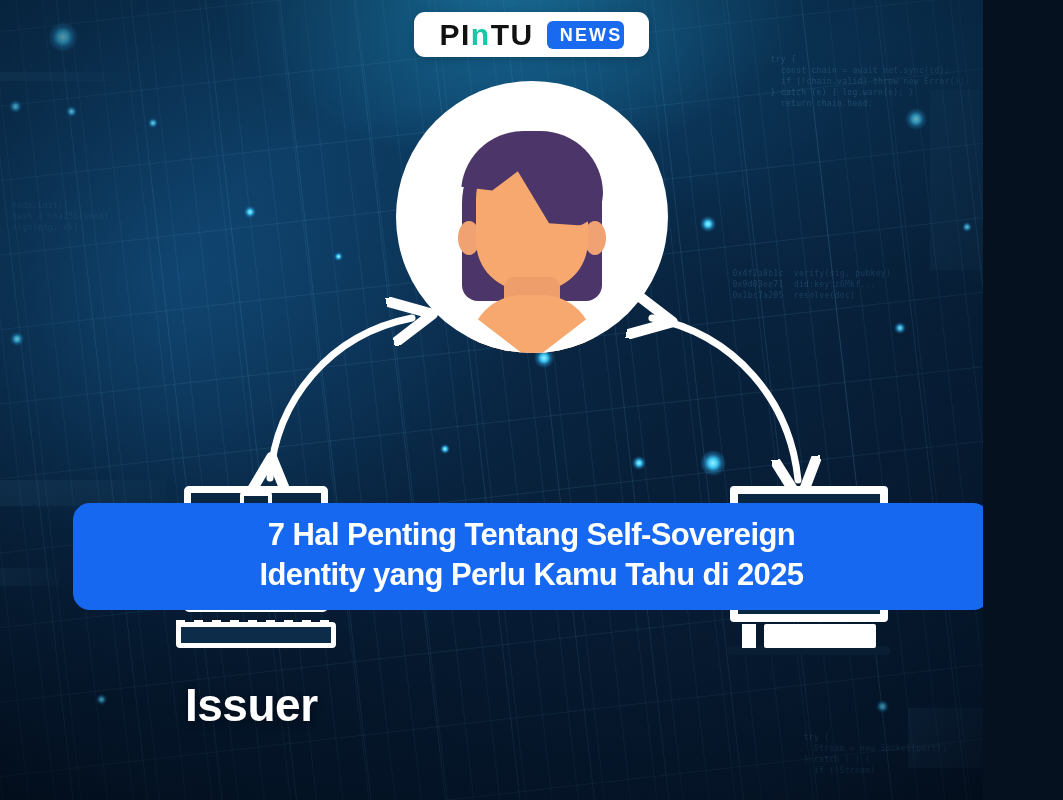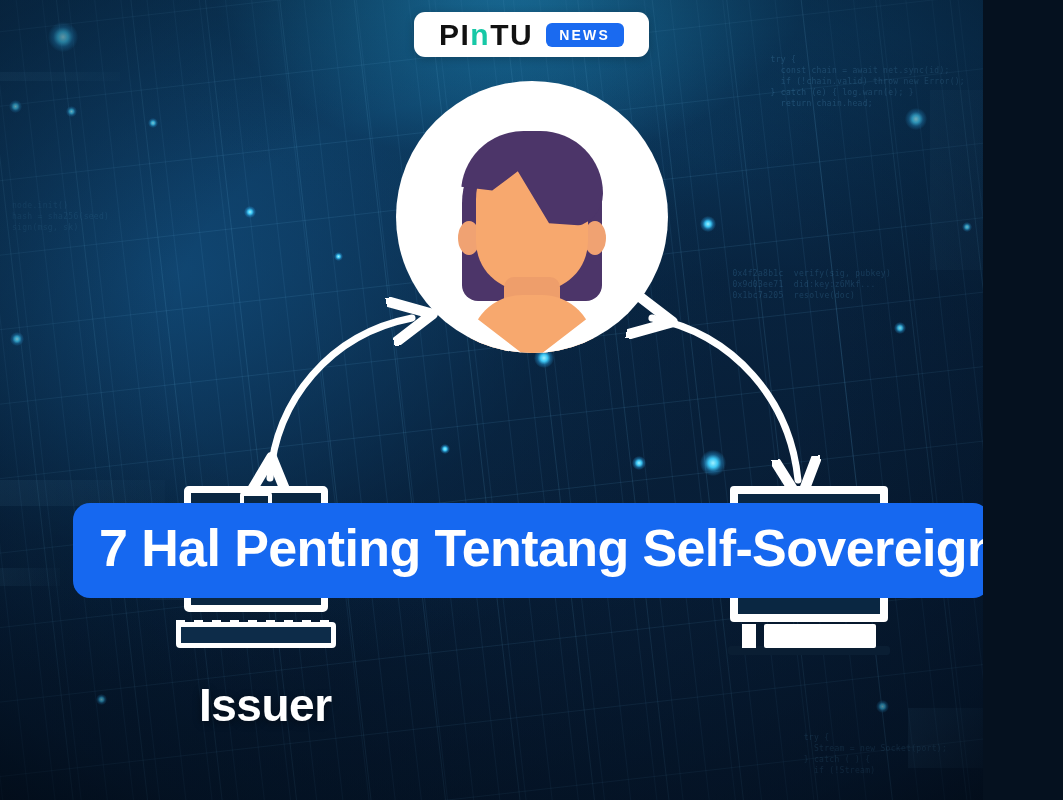--- a/index.html
+++ b/index.html
@@ -98,24 +98,24 @@
     font-size: 30px;
     font-weight: 700;
     letter-spacing: 1.5px;
     color: #111111;
     line-height: 1;
   }
   .logo-word .accent { color: #17c8a6; }
   .news-badge {
     background: #1a6af0;
     color: #ffffff;
-    font-size: 14px;
+    font-size: 18px;
     font-weight: 700;
     letter-spacing: 2.2px;
-    padding: 5px 14px 5px 13px;
+    padding: 5px 1px 5px 13px;
     border-radius: 6px;
     line-height: 1;
   }
 
   
   .avatar-wrap {
     position: absolute;
     left: 396px;
     top: 81px;
     width: 272px;
@@ -209,21 +209,21 @@
     white-space: nowrap;
   }
   .label-holder {
     left: 0; right: 0;
     top: 378px;
     text-align: center;
     font-size: 47px;
     letter-spacing: -0.5px;
   }
   .label-issuer {
-    left: 199px;
+    left: 185px;
     top: 682px;
     font-size: 46px;
     letter-spacing: -0.5px;
   }
   .label-verifier {
     left: 712px;
     top: 682px;
     font-size: 46px;
     letter-spacing: -0.5px;
   }
@@ -345,21 +345,21 @@
   .headline {
     position: absolute;
     left: 73px;
     top: 503px;
     width: 917px;
     background: #1668f0;
     border-radius: 17px;
     padding: 12px 26px 16px 26px;
     box-sizing: border-box;
     color: #ffffff;
-    font-size: 52px;
+    font-size: 31px;
     font-weight: 700;
     line-height: 1.28;
     letter-spacing: -0.6px;
     text-align: center;
   }
   .headline .line { display: block; white-space: nowrap; }
 </style>
 </head>
 <body>
 
@@ -458,17 +458,18 @@
     <div class="ver-screen">
       <div class="ver-inner"></div>
     </div>
     <div class="ver-foot"></div>
     <div class="ver-stand-l"></div>
     <div class="ver-stand-bar"></div>
   </div>
 
   <div class="headline">
     <span class="line">7 Hal Penting Tentang Self-Sovereign</span>
+    <span class="line">Identity yang Perlu Kamu Tahu di 2025</span>
   </div>
 
   <div class="label label-issuer">Issuer</div>
 
 </div>
 
 </body></html>

